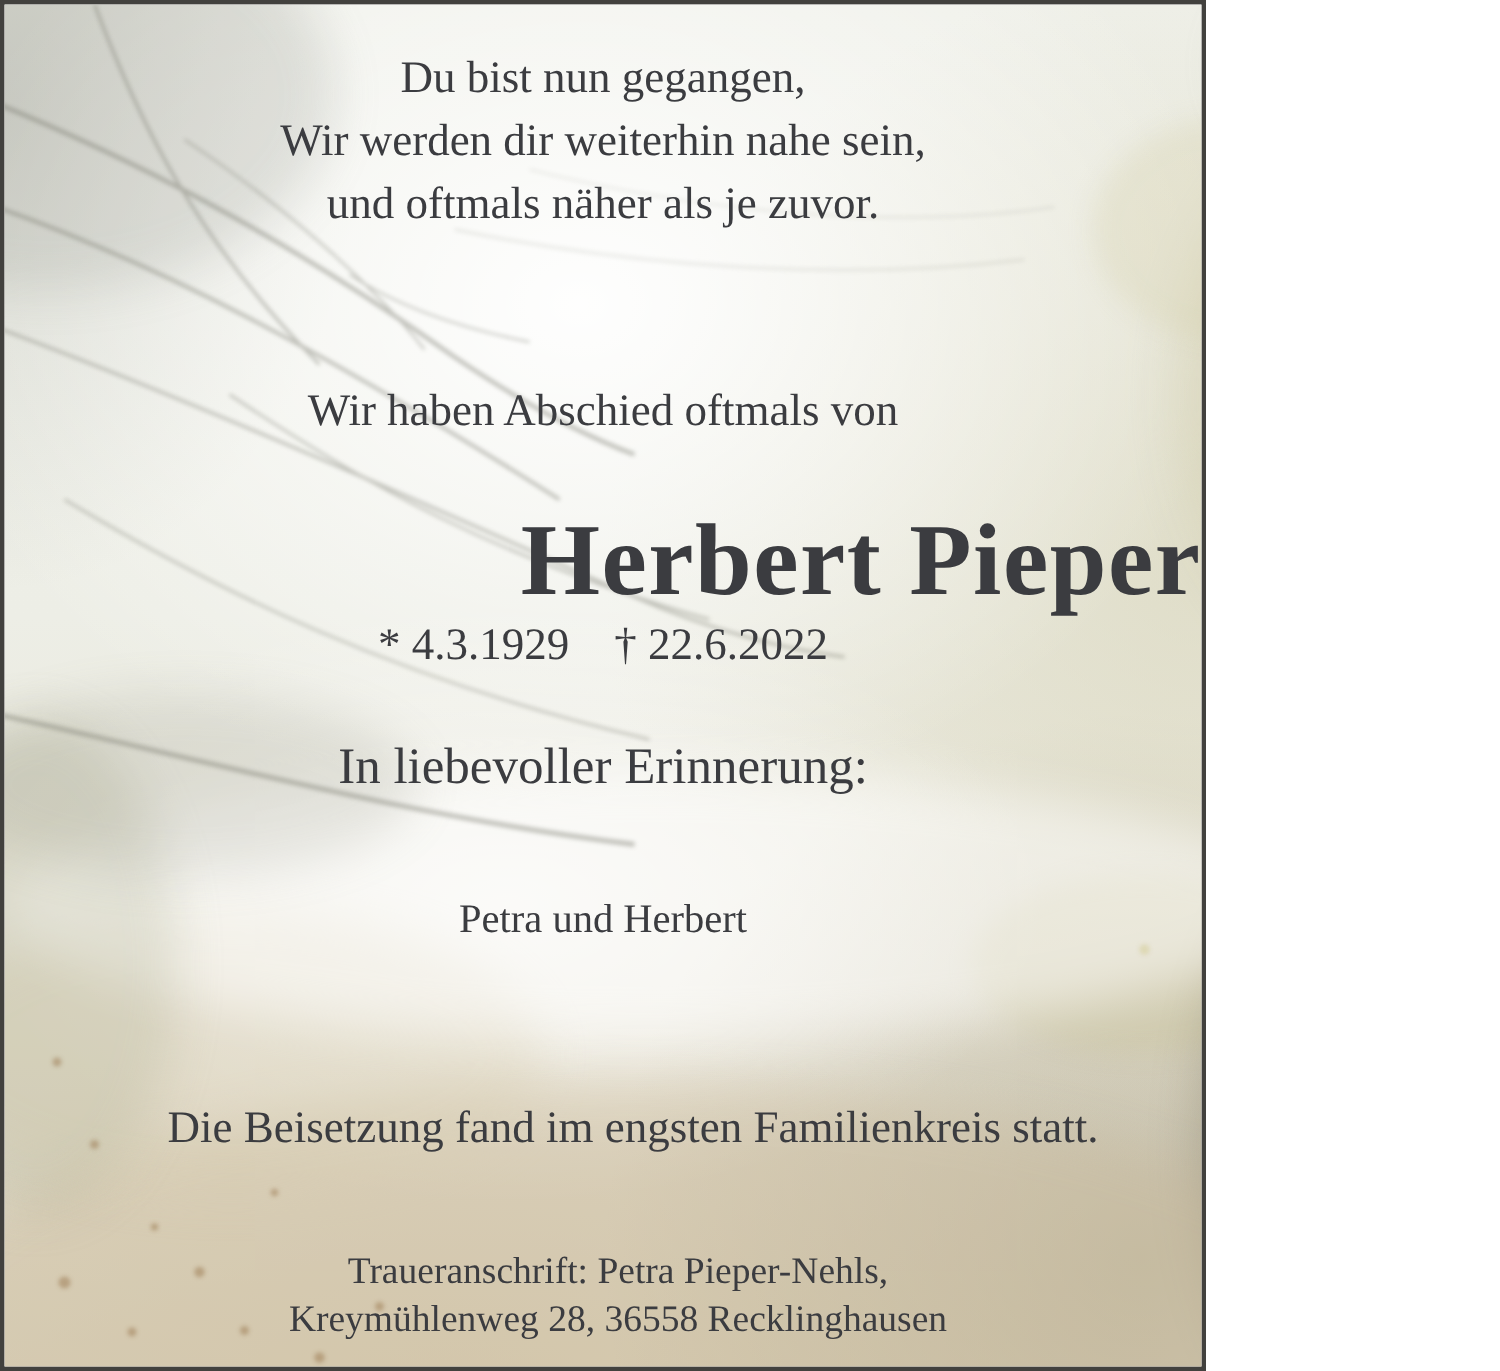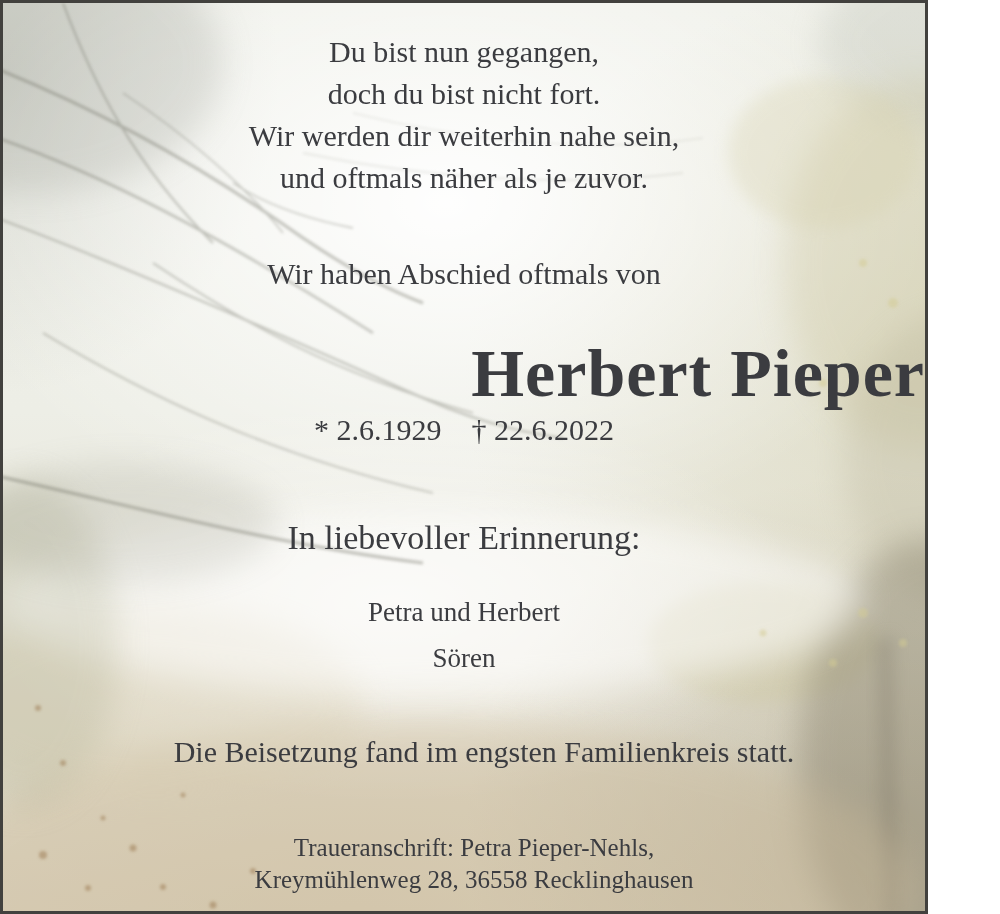--- a/index.html
+++ b/index.html
@@ -1,18 +1,18 @@
 <!DOCTYPE html>
 <html><head>
 <meta charset="utf-8">
 <style>
   html, body { margin: 0; padding: 0; background: #ffffff; }
   .stage {
     position: relative;
-    width: 928px;
+    width: 804px;
     height: 914px;
     box-sizing: border-box;
     border: 3px solid #42413e;
     overflow: hidden;
     font-family: "Liberation Serif", "DejaVu Serif", serif;
     color: #3b3c40;
   }
   .bg {
     position: absolute;
     inset: 0;
@@ -26,21 +26,21 @@
       linear-gradient(180deg, #eff0e9 0%, #edeee6 45%, #e8e5d8 72%, #ded7c5 100%);
   }
   .bg svg { position: absolute; inset: 0; display: block; }
   .content { position: absolute; inset: 0; }
   .block { position: absolute; left: 0; right: 0; text-align: center; }
   .poem     { top: 28px;  font-size: 30px; line-height: 42px; }
   .intro    { top: 250px; font-size: 30px; line-height: 42px; }
   .name     { top: 328px; font-size: 68px; line-height: 84px; font-weight: bold; margin: 0; letter-spacing: 1px; text-align: right; }
   .dates    { top: 406px; font-size: 30px; line-height: 42px; }
   .dates .death { margin-left: 30px; margin-top: 16px; }
-  .memory   { top: 513px; font-size: 34px; line-height: 44px; }
+  .memory   { top: 487px; font-size: 34px; line-height: 44px; }
   .mourners { top: 586px; font-size: 27px; line-height: 46px; }
   .burial   { top: 728px; font-size: 30px; line-height: 42px; padding-left: 40px; }
   .address  { top: 829px; font-size: 25px; line-height: 32px; margin-left: 20px; }
 </style>
 </head>
 <body>
 
 <div class="stage">
 
   <div class="bg">
@@ -117,38 +117,36 @@
         <circle cx="960" cy="240" r="4"></circle>
           <circle cx="820" cy="380" r="4"></circle>
       </g>
     </svg>
   </div>
 
   <div class="content">
 
     <div class="block poem">
       <div>Du bist nun gegangen,</div>
-      <div>doch du bist nicht fort.</div>
       <div>Wir werden dir weiterhin nahe sein,</div>
       <div>und oftmals näher als je zuvor.</div>
     </div>
 
     <div class="block intro">Wir haben Abschied oftmals von</div>
 
     <h1 class="block name">Herbert Pieper</h1>
 
     <div class="block dates">
-      <span class="birth">* 2.6.1929</span><span class="death">† 22.6.2022</span>
+      <span class="birth">* 4.3.1929</span><span class="death">† 22.6.2022</span>
     </div>
 
     <div class="block memory">In liebevoller Erinnerung:</div>
 
     <div class="block mourners">
       <div>Petra und Herbert</div>
-      <div>Sören</div>
     </div>
 
     <div class="block burial">Die Beisetzung fand im engsten Familienkreis statt.</div>
 
     <div class="block address">
       <div>Traueranschrift: Petra Pieper-Nehls,</div>
       <div>Kreymühlenweg 28, 36558 Recklinghausen</div>
     </div>
 
   </div>

